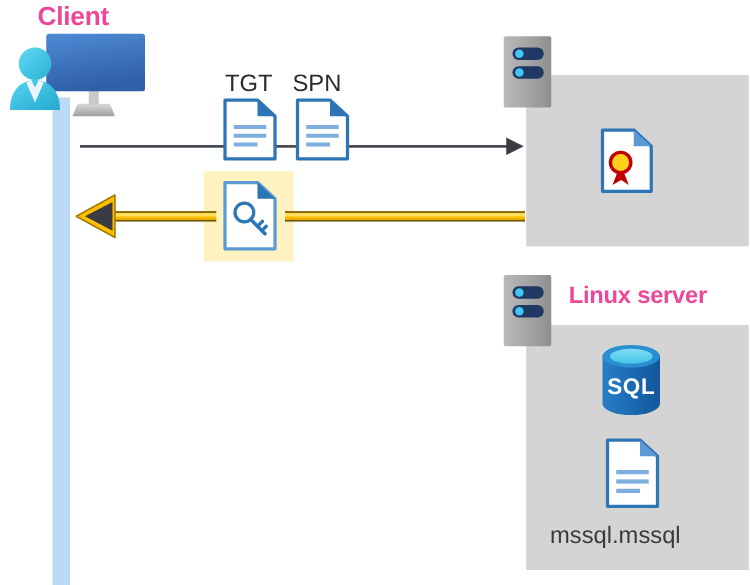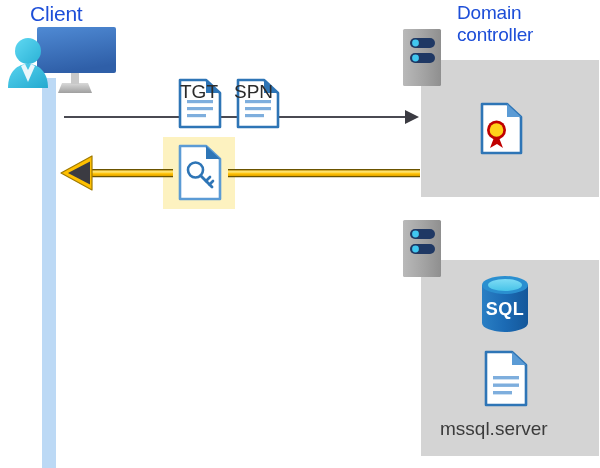--- a/index.html
+++ b/index.html
@@ -4,26 +4,26 @@
 <style>
   html,body{margin:0;padding:0;background:#ffffff;}
   body{width:600px;height:468px;position:relative;overflow:hidden;
        font-family:"Liberation Sans","DejaVu Sans",sans-serif;}
   .stage{position:absolute;left:0;top:0;width:600px;height:468px;}
 
   
   .abs{position:absolute;}
 
   
-  .hdr{font-weight:normal;color:#1d4ed8;letter-spacing:-0.2px;}
+  .hdr{font-weight:bold;color:#ec4899;letter-spacing:-0.2px;}
   #client-label{left:30px;top:2px;font-size:21px;}
   #dc-label{left:457px;top:2px;font-size:19px;line-height:22px;width:140px;}
   #linux-label{left:455px;top:226px;font-size:19px;}
   #keytab-label{left:440px;top:418px;font-size:19px;color:#3b3b3b;}
-  .doclabel{font-size:19px;color:#2b2b2b;margin-top:24px;}
+  .doclabel{font-size:19px;color:#2b2b2b;}
   #tgt-label{left:180px;top:57px;}
   #spn-label{left:234px;top:57px;}
 
   
   #client-lifeline{left:42px;top:78px;width:14px;height:390px;background:#bcd9f5;}
 
   
   .graybox{background:#d4d4d4;}
   #dc-panel{left:421px;top:60px;width:178px;height:137px;}
   #linux-panel{left:421px;top:260px;width:178px;height:196px;}
@@ -185,23 +185,22 @@
       <path d="M512 352 L526 365 L512 365 Z" fill="#5b9bd5"></path>
       <rect x="493" y="376" width="26" height="3.4" fill="#7eaedd"></rect>
       <rect x="493" y="383.5" width="26" height="3.4" fill="#7eaedd"></rect>
       <rect x="493" y="391" width="19" height="3.4" fill="#7eaedd"></rect>
     </g>
   </svg>
   </div>
 
   <div class="abs hdr" id="client-label">Client</div>
 
-  <div class="abs hdr" id="dc-label" style="white-space:pre-line;">Domain
-controller</div>
-
+
+  <div class="abs hdr" id="linux-label">Linux server</div>
 
   <div class="abs doclabel" id="tgt-label">TGT</div>
 
   <div class="abs doclabel" id="spn-label">SPN</div>
 
-  <div class="abs" id="keytab-label">mssql.server</div>
+  <div class="abs" id="keytab-label">mssql.mssql</div>
 
 </div>
 
 </body></html>

